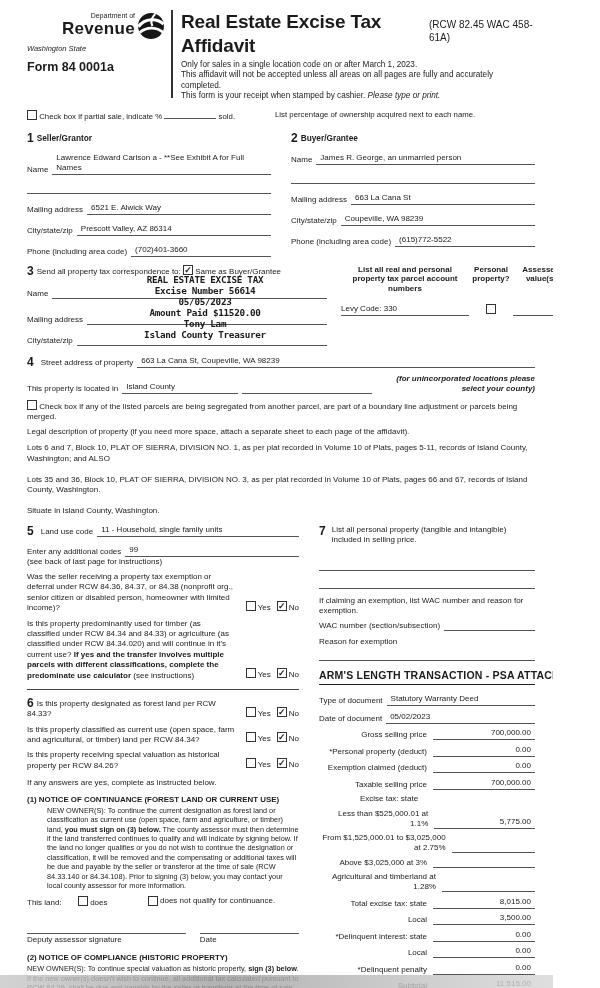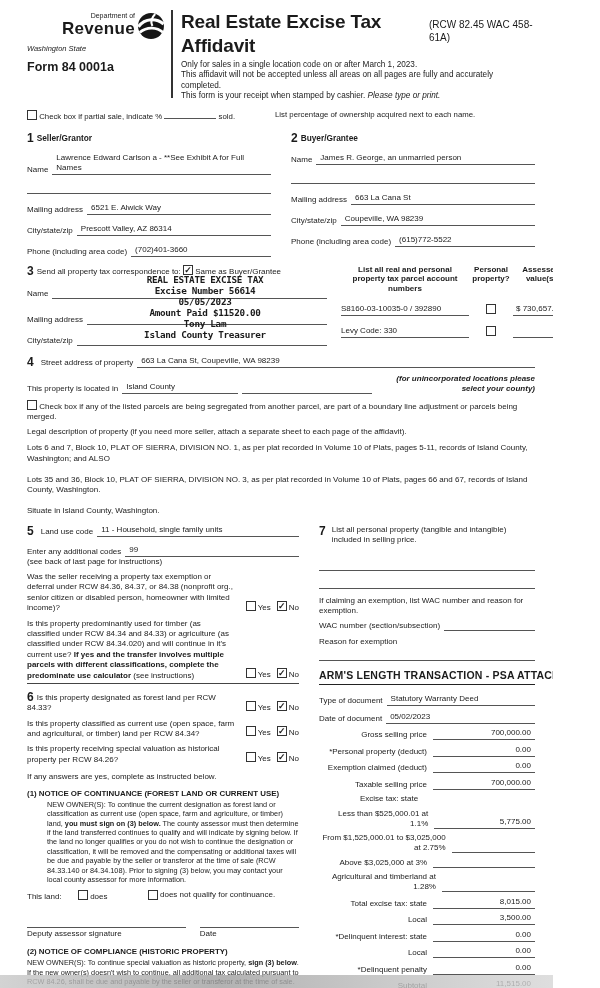--- a/index.html
+++ b/index.html
@@ -190,25 +190,20 @@
         <div>Island County Treasurer</div>
       </div>
     </div>
     <div class="s3right">
       <div class="s3hdr">
         <div class="c1">List all real and personal property tax parcel account numbers</div>
         <div class="c2">Personal property?</div>
         <div class="c3">Assessed value(s)</div>
       </div>
       <div class="s3row">
-        <span class="p fill">S8160-03-10035-0 / 392890</span>
-        <span class="pp"><span class="cb"></span></span>
-        <span class="av fill">$ 730,657.00</span>
-      </div>
-      <div class="s3row">
         <span class="p fill">Levy Code:  330</span>
         <span class="pp"><span class="cb"></span></span>
         <span class="av fill"></span>
       </div>
     </div>
   </div>
 
   <div>
     <div class="frow" style="margin-top:10px;">
       <span class="secnum">4</span>
@@ -218,21 +213,21 @@
     <div class="frow" style="margin-top:6px;">
       <span class="lab">This property is located in</span>
       <span class="fill" style="width:110px;padding:0 2px 1px 4px;">Island County</span>
       <span class="fill" style="width:130px;"></span>
       <span class="bi" style="flex:1;text-align:right;">(for unincorporated locations please select your county)</span>
     </div>
     <div class="para" style="margin-top:6px;">
       <span class="cb"></span>
       <span>Check box if any of the listed parcels are being segregated from another parcel, are part of a boundary line adjustment or parcels being merged.</span>
     </div>
-    <div class="para">Legal description of property (if you need more seller, attach a separate sheet to each page of the affidavit).</div>
+    <div class="para">Legal description of property (if you need more space, attach a separate sheet to each page of the affidavit).</div>
     <div class="legal" style="margin-top:6px;max-width:520px;">Lots 6 and 7, Block 10, PLAT OF SIERRA, DIVISION NO. 1, as per plat recorded in Volume 10 of Plats, pages 5-11, records of Island County, Washington; and ALSO</div>
     <div class="legal" style="margin-top:10px;max-width:530px;">Lots 35 and 36, Block 10, PLAT OF SIERRA, DIVISION NO. 3, as per plat recorded in Volume 10 of Plats, pages 66 and 67, records of Island County, Washington.</div>
     <div class="legal" style="margin-top:10px;">Situate in Island County, Washington.</div>
   </div>
 
   <div class="cols" style="margin-top:8px;">
 
     <div class="col" style="flex:none;width:272px;">
       <div class="frow" style="margin-top:0;">
         <span class="secnum">5</span>
@@ -241,21 +236,21 @@
       </div>
       <div class="frow" style="margin-top:8px;">
         <span class="lab">Enter any additional codes</span>
         <span class="val fill">99</span>
       </div>
       <div>(see back of last page for instructions)</div>
       <div class="qrow">
         <div class="qtext">Was the seller receiving a property tax exemption or deferral under RCW 84.36, 84.37, or 84.38 (nonprofit org., senior citizen or disabled person, homeowner with limited income)?</div>
         <div class="yn"><span class="cb"></span><span>Yes</span><span class="cb">✓</span><span>No</span></div>
       </div>
-      <div class="qrow" style="border-bottom:1px solid #444;padding-bottom:2px;">
+      <div class="qrow" style="border-bottom:1px solid #444;padding-bottom:8px;">
         <div class="qtext">
           <span>Is this property predominantly used for timber (as classified under RCW 84.34 and 84.33) or agriculture (as classified under RCW 84.34.020) and will continue in it's current use? </span><span class="b">If yes and the transfer involves multiple parcels with different classifications, complete the predominate use calculator </span><span>(see instructions)</span>
         </div>
         <div class="yn"><span class="cb"></span><span>Yes</span><span class="cb">✓</span><span>No</span></div>
       </div>
 
       <div class="qrow" style="margin-top:7px;">
         <div class="qtext"><span class="secnum">6</span><span>Is this property designated as forest land per RCW 84.33?</span></div>
         <div class="yn"><span class="cb"></span><span>Yes</span><span class="cb">✓</span><span>No</span></div>
       </div>

